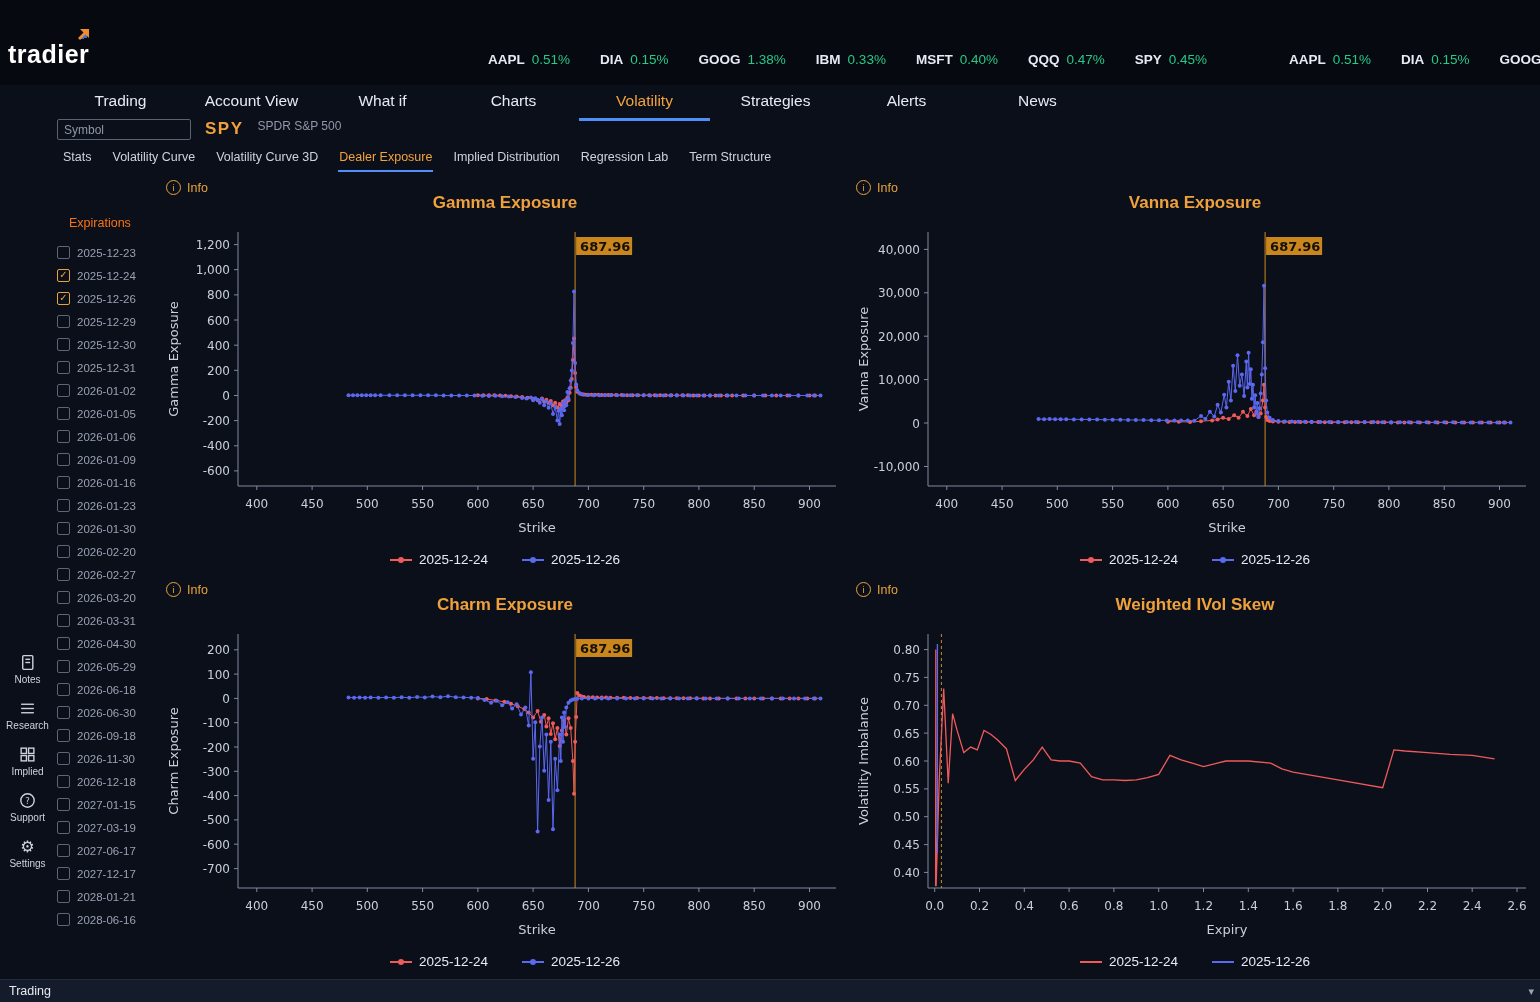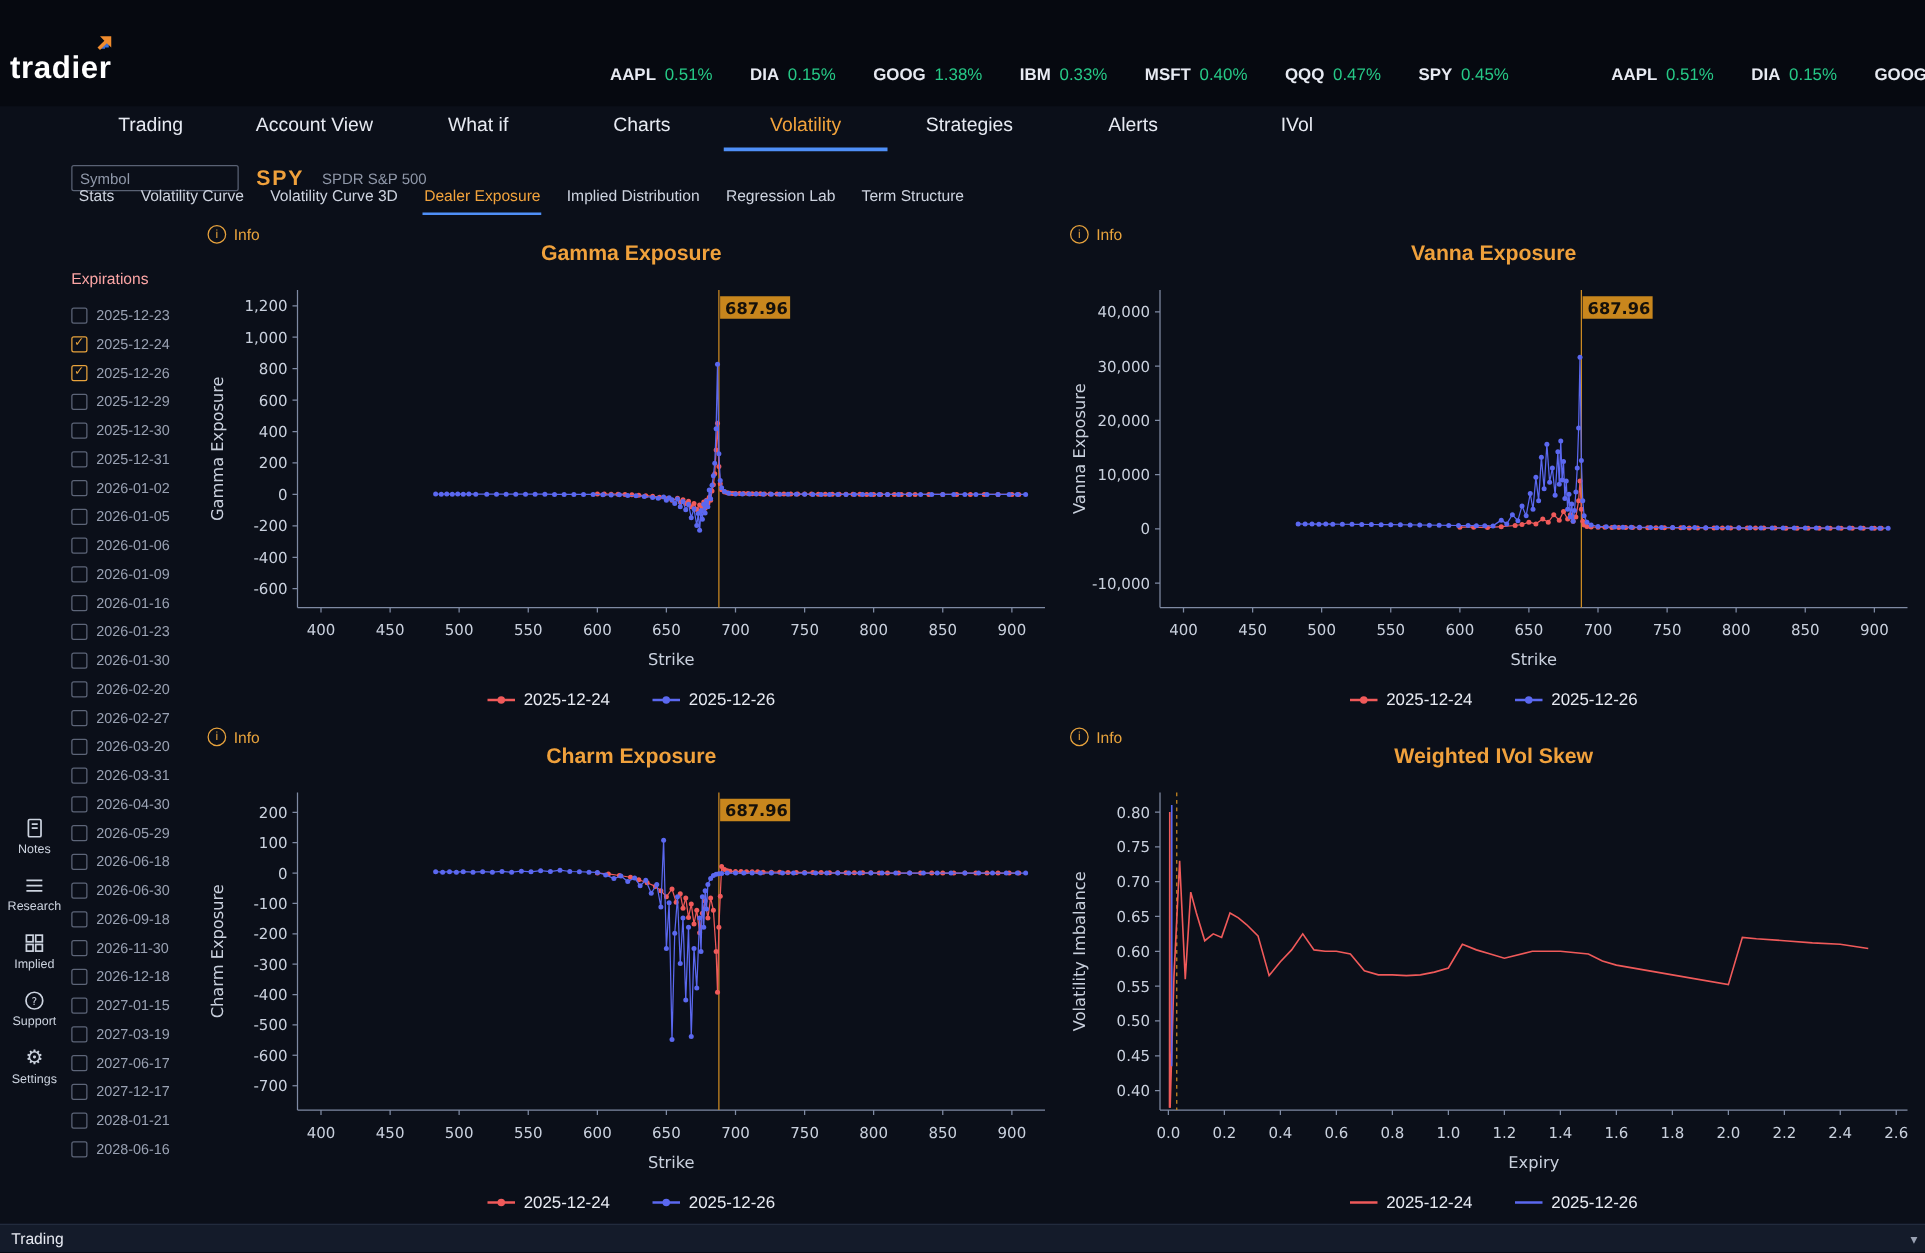--- a/index.html
+++ b/index.html
@@ -12,32 +12,32 @@
   .ticker{position:absolute;left:488px;top:52px;right:0;display:flex;gap:30px;white-space:nowrap;overflow:hidden;font-size:13.5px;}
   .tape-item{display:flex;gap:7px;cursor:pointer;}
   .tape-gap{margin-left:52px;}
   .tape-sym{color:#e7eaf2;font-weight:bold;}
   .tape-chg{color:#26c987;}
   
   .mainnav{position:absolute;top:86px;left:55px;display:flex;}
   .nav-item{width:131px;text-align:center;font-size:15.5px;padding:6px 0 8px;color:#e7eaf2;cursor:pointer;border-bottom:3px solid transparent;}
   .nav-item.active{color:#f2a33c;border-bottom-color:#4f8ff7;}
   
-  .symbolrow{position:absolute;top:132px;left:57px;display:flex;align-items:center;gap:14px;}
+  .symbolrow{position:absolute;top:119px;left:57px;display:flex;align-items:flex-start;gap:14px;}
   .symbol-input{width:120px;height:17px;background:#0b0f19;border:1px solid #5a6274;border-radius:2px;color:#c9d0dd;font-size:12px;padding:1px 6px;font-family:inherit;}
   .symbol-input::placeholder{color:#8f97a8;}
   .sym-ticker{color:#f0a13c;font-weight:bold;font-size:17px;letter-spacing:1.5px;}
   .sym-name{color:#8f97a8;font-size:12px;}
   
   .subtabs{position:absolute;top:147px;left:62px;display:flex;gap:19px;font-size:12.5px;}
   .subtab{padding:3px 1px 6px;color:#cdd3df;cursor:pointer;border-bottom:2px solid transparent;}
   .subtab.active{color:#f2a33c;border-bottom-color:#4f8ff7;}
   
   .expirations{position:absolute;left:57px;top:216px;width:110px;}
-  .exp-title{font-size:12.5px;color:#fca5a5;margin-bottom:11px;}
+  .exp-title{font-size:12.5px;color:#f97316;margin-bottom:11px;margin-left:12px;}
   .exp-row{display:flex;align-items:center;gap:7px;height:23px;cursor:pointer;}
   .cb{flex:0 0 auto;width:11px;height:11px;border:1.4px solid #5d6578;border-radius:2px;font-size:10px;line-height:10px;text-align:center;color:transparent;background:transparent;}
   .cb.checked{border-color:#e8a33d;color:#e8a33d;}
   .exp-label{font-size:11.5px;color:#99a1b2;}
   
   .iconrail{position:absolute;left:0;top:654px;width:55px;display:flex;flex-direction:column;gap:15px;align-items:center;}
   .rail-item{display:flex;flex-direction:column;align-items:center;gap:3px;cursor:pointer;}
   .rail-icon{width:17px;height:17px;stroke:#ccd3df;fill:none;stroke-width:1.3;}
   .rail-label{font-size:10px;color:#ccd3df;}
   .gear{font-size:16px;line-height:17px;color:#ccd3df;}
@@ -119,21 +119,21 @@
   </header>
 
   <nav class="mainnav">
       <div class="nav-item">Trading</div>
       <div class="nav-item">Account View</div>
       <div class="nav-item">What if</div>
       <div class="nav-item">Charts</div>
       <div class="nav-item active">Volatility</div>
       <div class="nav-item">Strategies</div>
       <div class="nav-item">Alerts</div>
-      <div class="nav-item">IVol</div>
+      <div class="nav-item">News</div>
     </nav>
 
   <div class="symbolrow">
     <input class="symbol-input" placeholder="Symbol" style="">
     <span class="sym-ticker">SPY</span>
     <span class="sym-name">SPDR S&amp;P 500</span>
   </div>
 
   <div class="subtabs">
       <div class="subtab">Stats</div>

